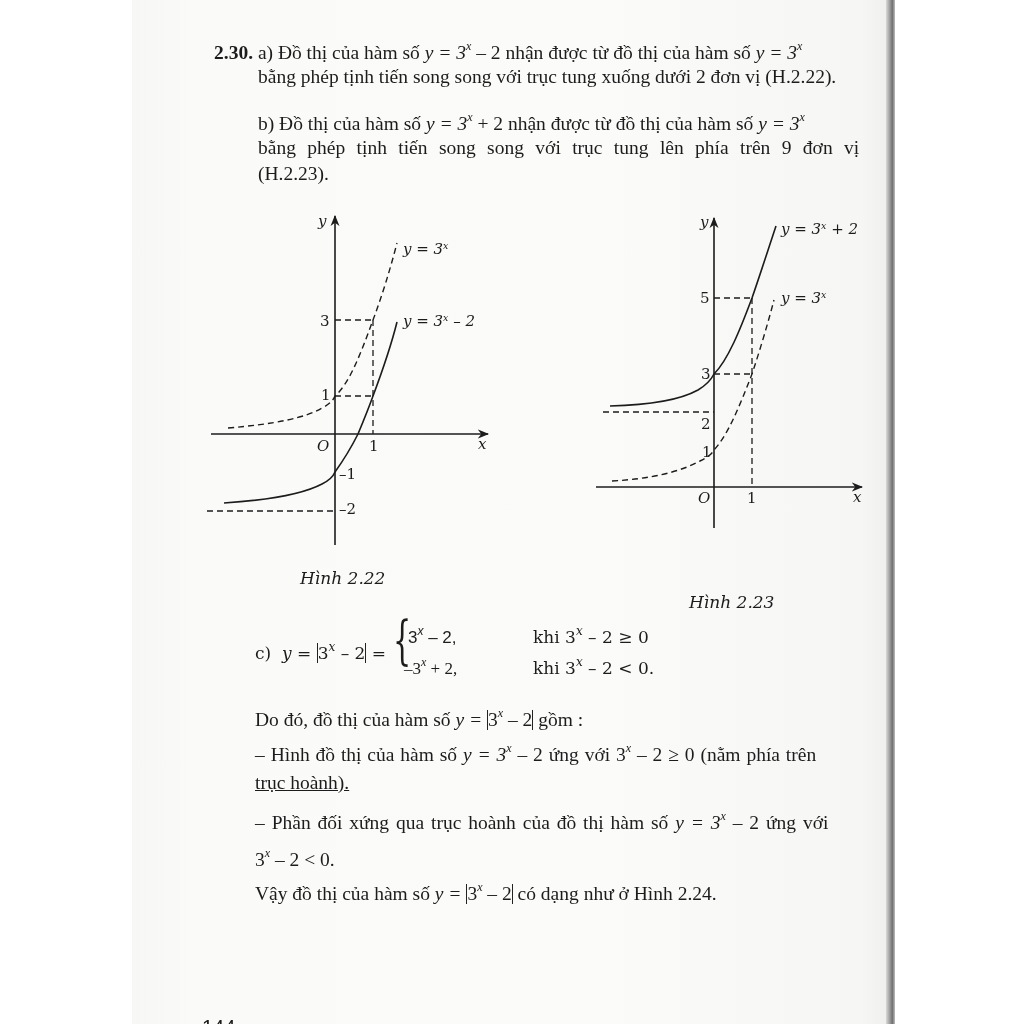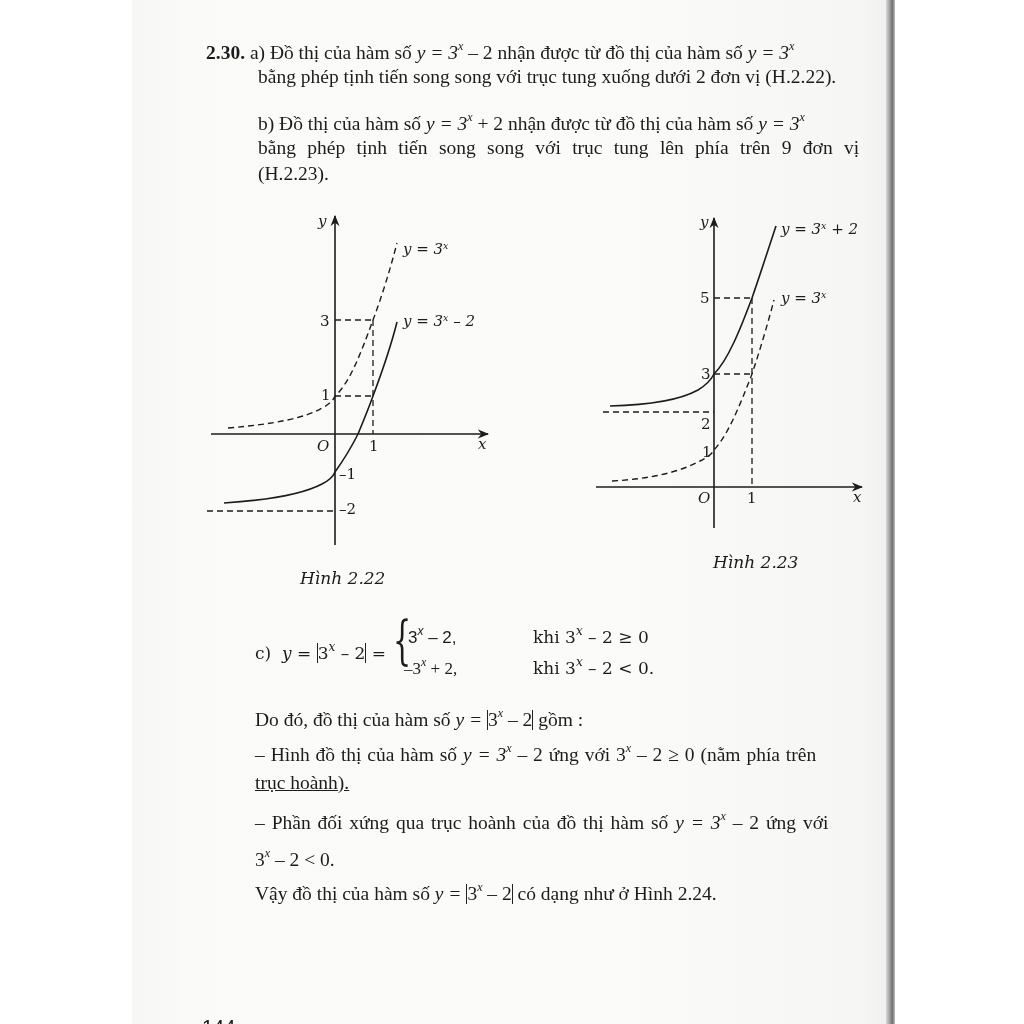--- a/index.html
+++ b/index.html
@@ -33,21 +33,21 @@
   }
   svg text { font-family: "DejaVu Serif", serif; fill: #1c1c1c; }
   .pgnum { position: absolute; left: 202px; top: 1016px; font-size: 20px; font-family: Liberation Sans, sans-serif; }
 </style>
 </head>
 <body>
 
 <div class="page"></div>
 <div class="page-edge"></div>
 
-<div class="line" style="left:206px; top:35px;">
+<div class="line" style="left:214px; top:35px;">
   <span class="bold">2.30.</span>
   <span>a) Đồ thị của hàm số </span><span class="i">y = 3</span><sup>x</sup><span> – 2</span><span> nhận được từ đồ thị của hàm số </span><span class="i">y = 3</span><sup>x</sup>
 </div>
 <div class="line" style="left:258px; top:65px;">bằng phép tịnh tiến song song với trục tung xuống dưới 2 đơn vị (H.2.22).</div>
 
 <div class="line" style="left:258px; top:106px;">
   <span>b) Đồ thị của hàm số </span><span class="i">y = 3</span><sup>x</sup><span> + 2</span><span> nhận được từ đồ thị của hàm số </span><span class="i">y = 3</span><sup>x</sup>
 </div>
 <div class="line" style="left:258px; top:136px; word-spacing:6.5px;">bằng phép tịnh tiến song song với trục tung lên phía trên 9 đơn vị</div>
 <div class="line" style="left:258px; top:162px;">(H.2.23).</div>
@@ -105,21 +105,21 @@
     <text x="700" y="303">5</text>
     <text x="701" y="379">3</text>
     <text x="701" y="429">2</text>
     <text x="702" y="457">1</text>
     <text x="781" y="234" font-style="italic">y = 3ˣ + 2</text>
     <text x="781" y="303" font-style="italic">y = 3ˣ</text>
   </g>
 </svg>
 
 <div class="cap" style="left:300px; top:568px;">Hình 2.22</div>
-<div class="cap" style="left:689px; top:552px;margin-left:24px;">Hình 2.23</div>
+<div class="cap" style="left:689px; top:592px;">Hình 2.23</div>
 
 <div class="line math" style="left:255px; top:636px; font-family:'DejaVu Serif',serif; font-size:17px;">
   <span>c)</span>&nbsp;
   <span class="i">y = </span><span class="abs-bar"></span><span>3</span><sup>x</sup><span> – 2</span><span class="abs-bar"></span><span> =</span>
 </div>
 <div class="brace" style="left:393px; top:614px;">{</div>
 <div class="line" style="left:408px; top:620px; font-family:Liberation Sans, sans-serif; font-size:17px;">
   <span>3</span><sup>x</sup><span> – 2,</span>
 </div>
 <div class="line" style="left:533px; top:620px; font-family:'DejaVu Serif',serif; font-size:17px;">

